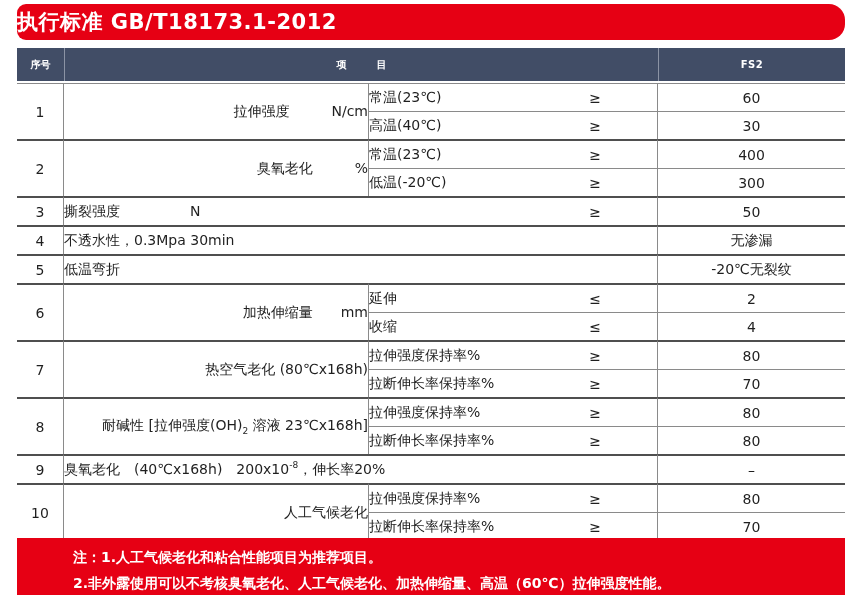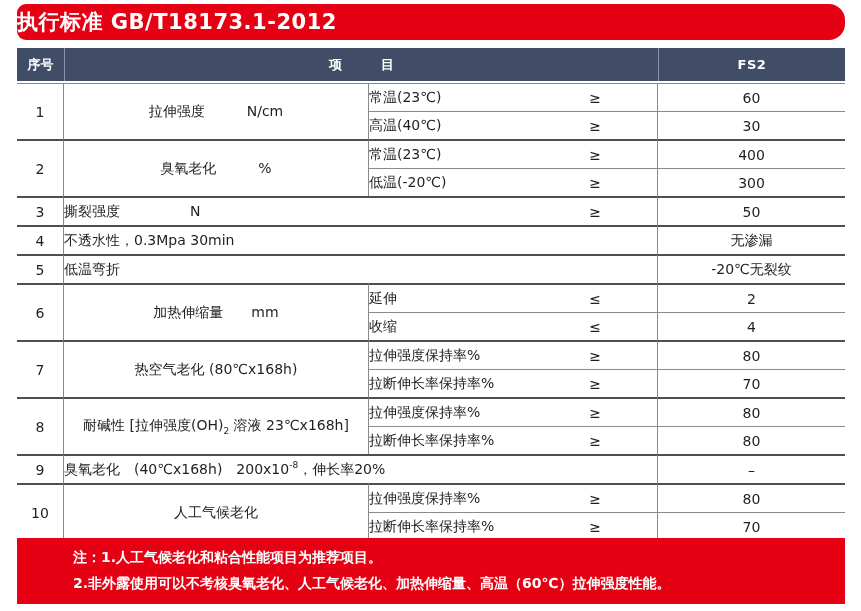--- a/index.html
+++ b/index.html
@@ -11,47 +11,47 @@
   .title-bar {
     position:absolute; left:17px; top:4px; width:828px; height:36px;
     background:#e60014; border-radius:9px 16px 16px 9px;
     color:#ffffff; font-weight:bold; font-size:21px; line-height:36px;
     box-sizing:border-box; letter-spacing:0.5px;
   }
   
   .thead {
     position:absolute; left:17px; top:48px; width:828px; height:33px;
     display:flex; background:#414d66; color:#ffffff;
-    font-weight:bold; font-size:13px; line-height:33px; text-align:center;
+    font-weight:bold; font-size:10px; line-height:33px; text-align:center;
   }
   .h-no  { width:47px; }
   .h-item{ width:594px; border-left:1px solid #8b93a4; box-sizing:border-box; }
   .h-val { flex:1; border-left:1px solid #8b93a4; box-sizing:border-box; letter-spacing:0.5px; }
   
   table.spec {
     position:absolute; left:17px; top:83px; width:828px;
     border-collapse:separate; border-spacing:0; table-layout:fixed;
     font-size:14px; color:#1f1f1f;
   }
   table.spec td { height:27px; padding:0; vertical-align:middle; }
   td.no    { text-align:center; border-right:1px solid #8a8a8a; }
-  td.item  { text-align:center; padding-left:18px; border-right:1px solid #8a8a8a; }
+  td.item  { text-align:right; padding-left:18px; border-right:1px solid #8a8a8a; }
   td.cond  { position:relative; text-align:left; padding-left:17px; border-right:1px solid #8a8a8a; }
   td.merged{ position:relative; text-align:left; padding-left:18px; border-right:1px solid #8a8a8a; }
   td.val   { text-align:center; }
   tr.gs    > td { border-top:2px solid #4f4f4f; }
   tr.first > td { border-top:1px solid #8a8a8a; }
   tr.sub   > td { border-top:1px solid #8a8a8a; }
   td.bb    { border-bottom:2px solid #4f4f4f; }
   .sym { position:absolute; right:56px; top:50%; transform:translateY(-50%); }
   td sub { font-size:9px; }
   td sup { font-size:9px; }
   
   .note {
-    position:absolute; left:17px; top:538px; width:828px; height:66px;
+    position:absolute; left:17px; top:538px; width:828px; height:57px;
     background:#e60014; color:#ffffff; font-weight:bold; font-size:14px;
     box-sizing:border-box; padding:11px 10px 0 56px;
   }
   .note .l1 { margin-bottom:8px; }
 </style>
 </head>
 <body>
 
 <div class="page">
 

